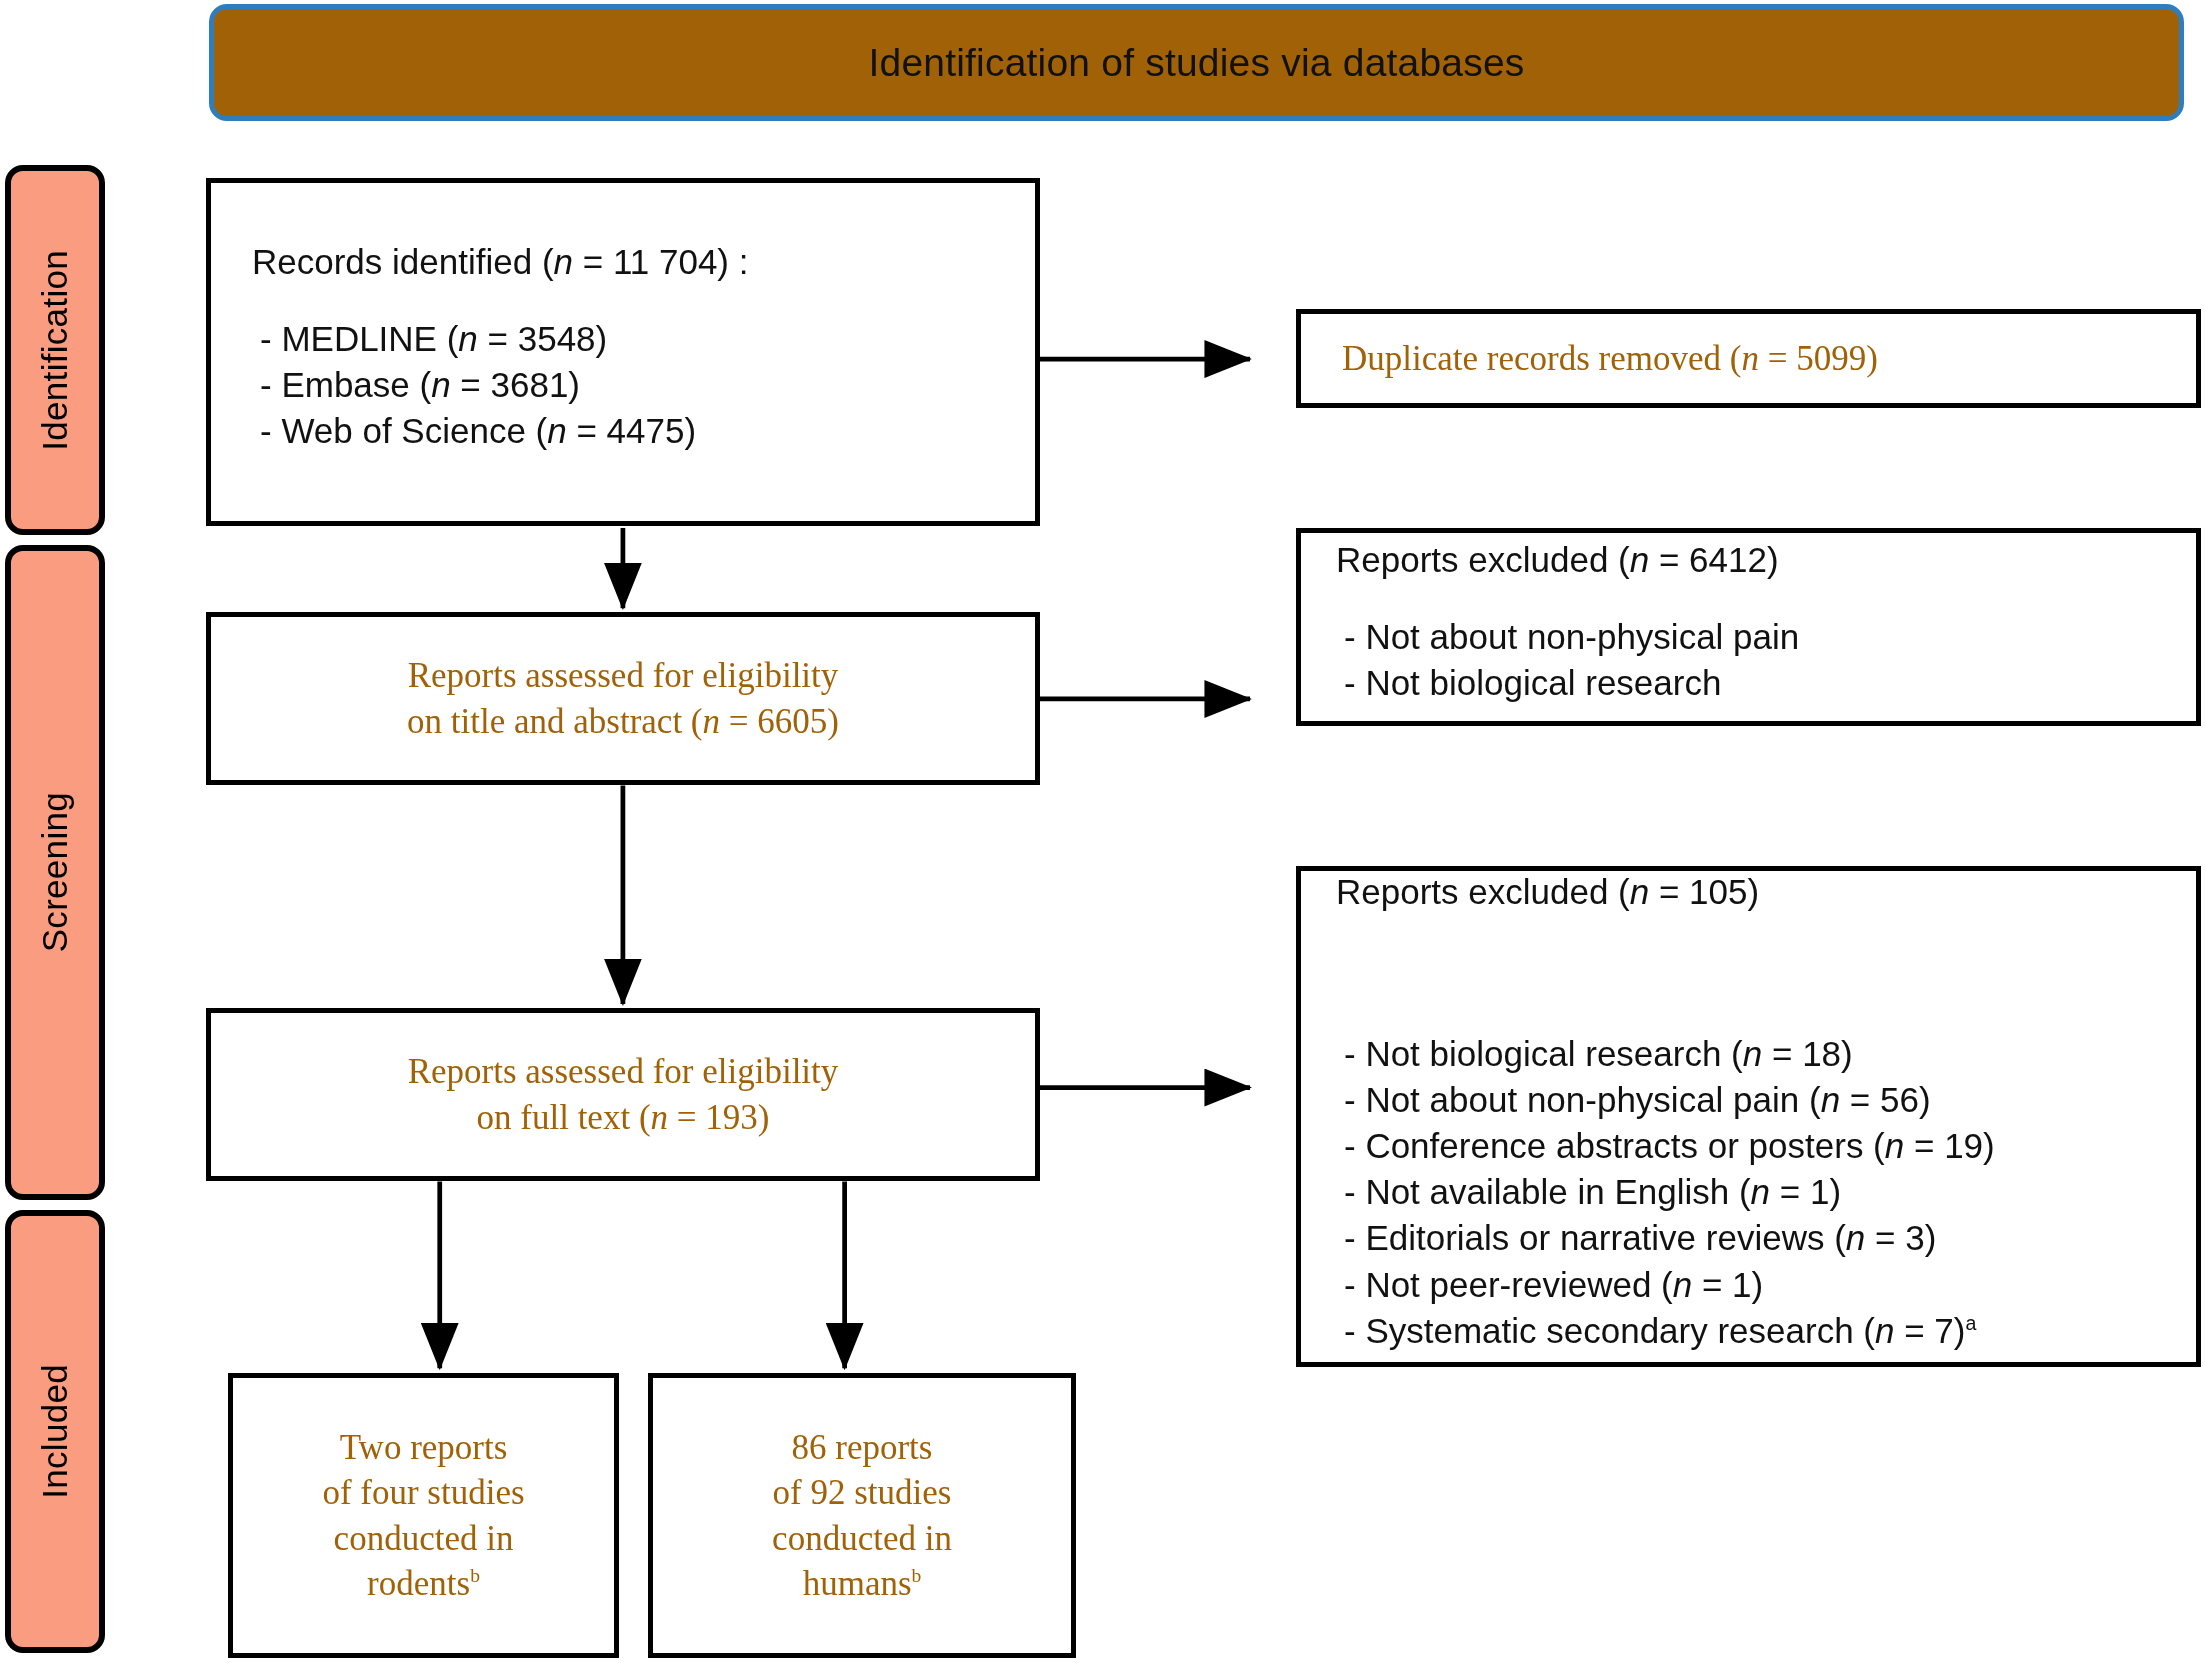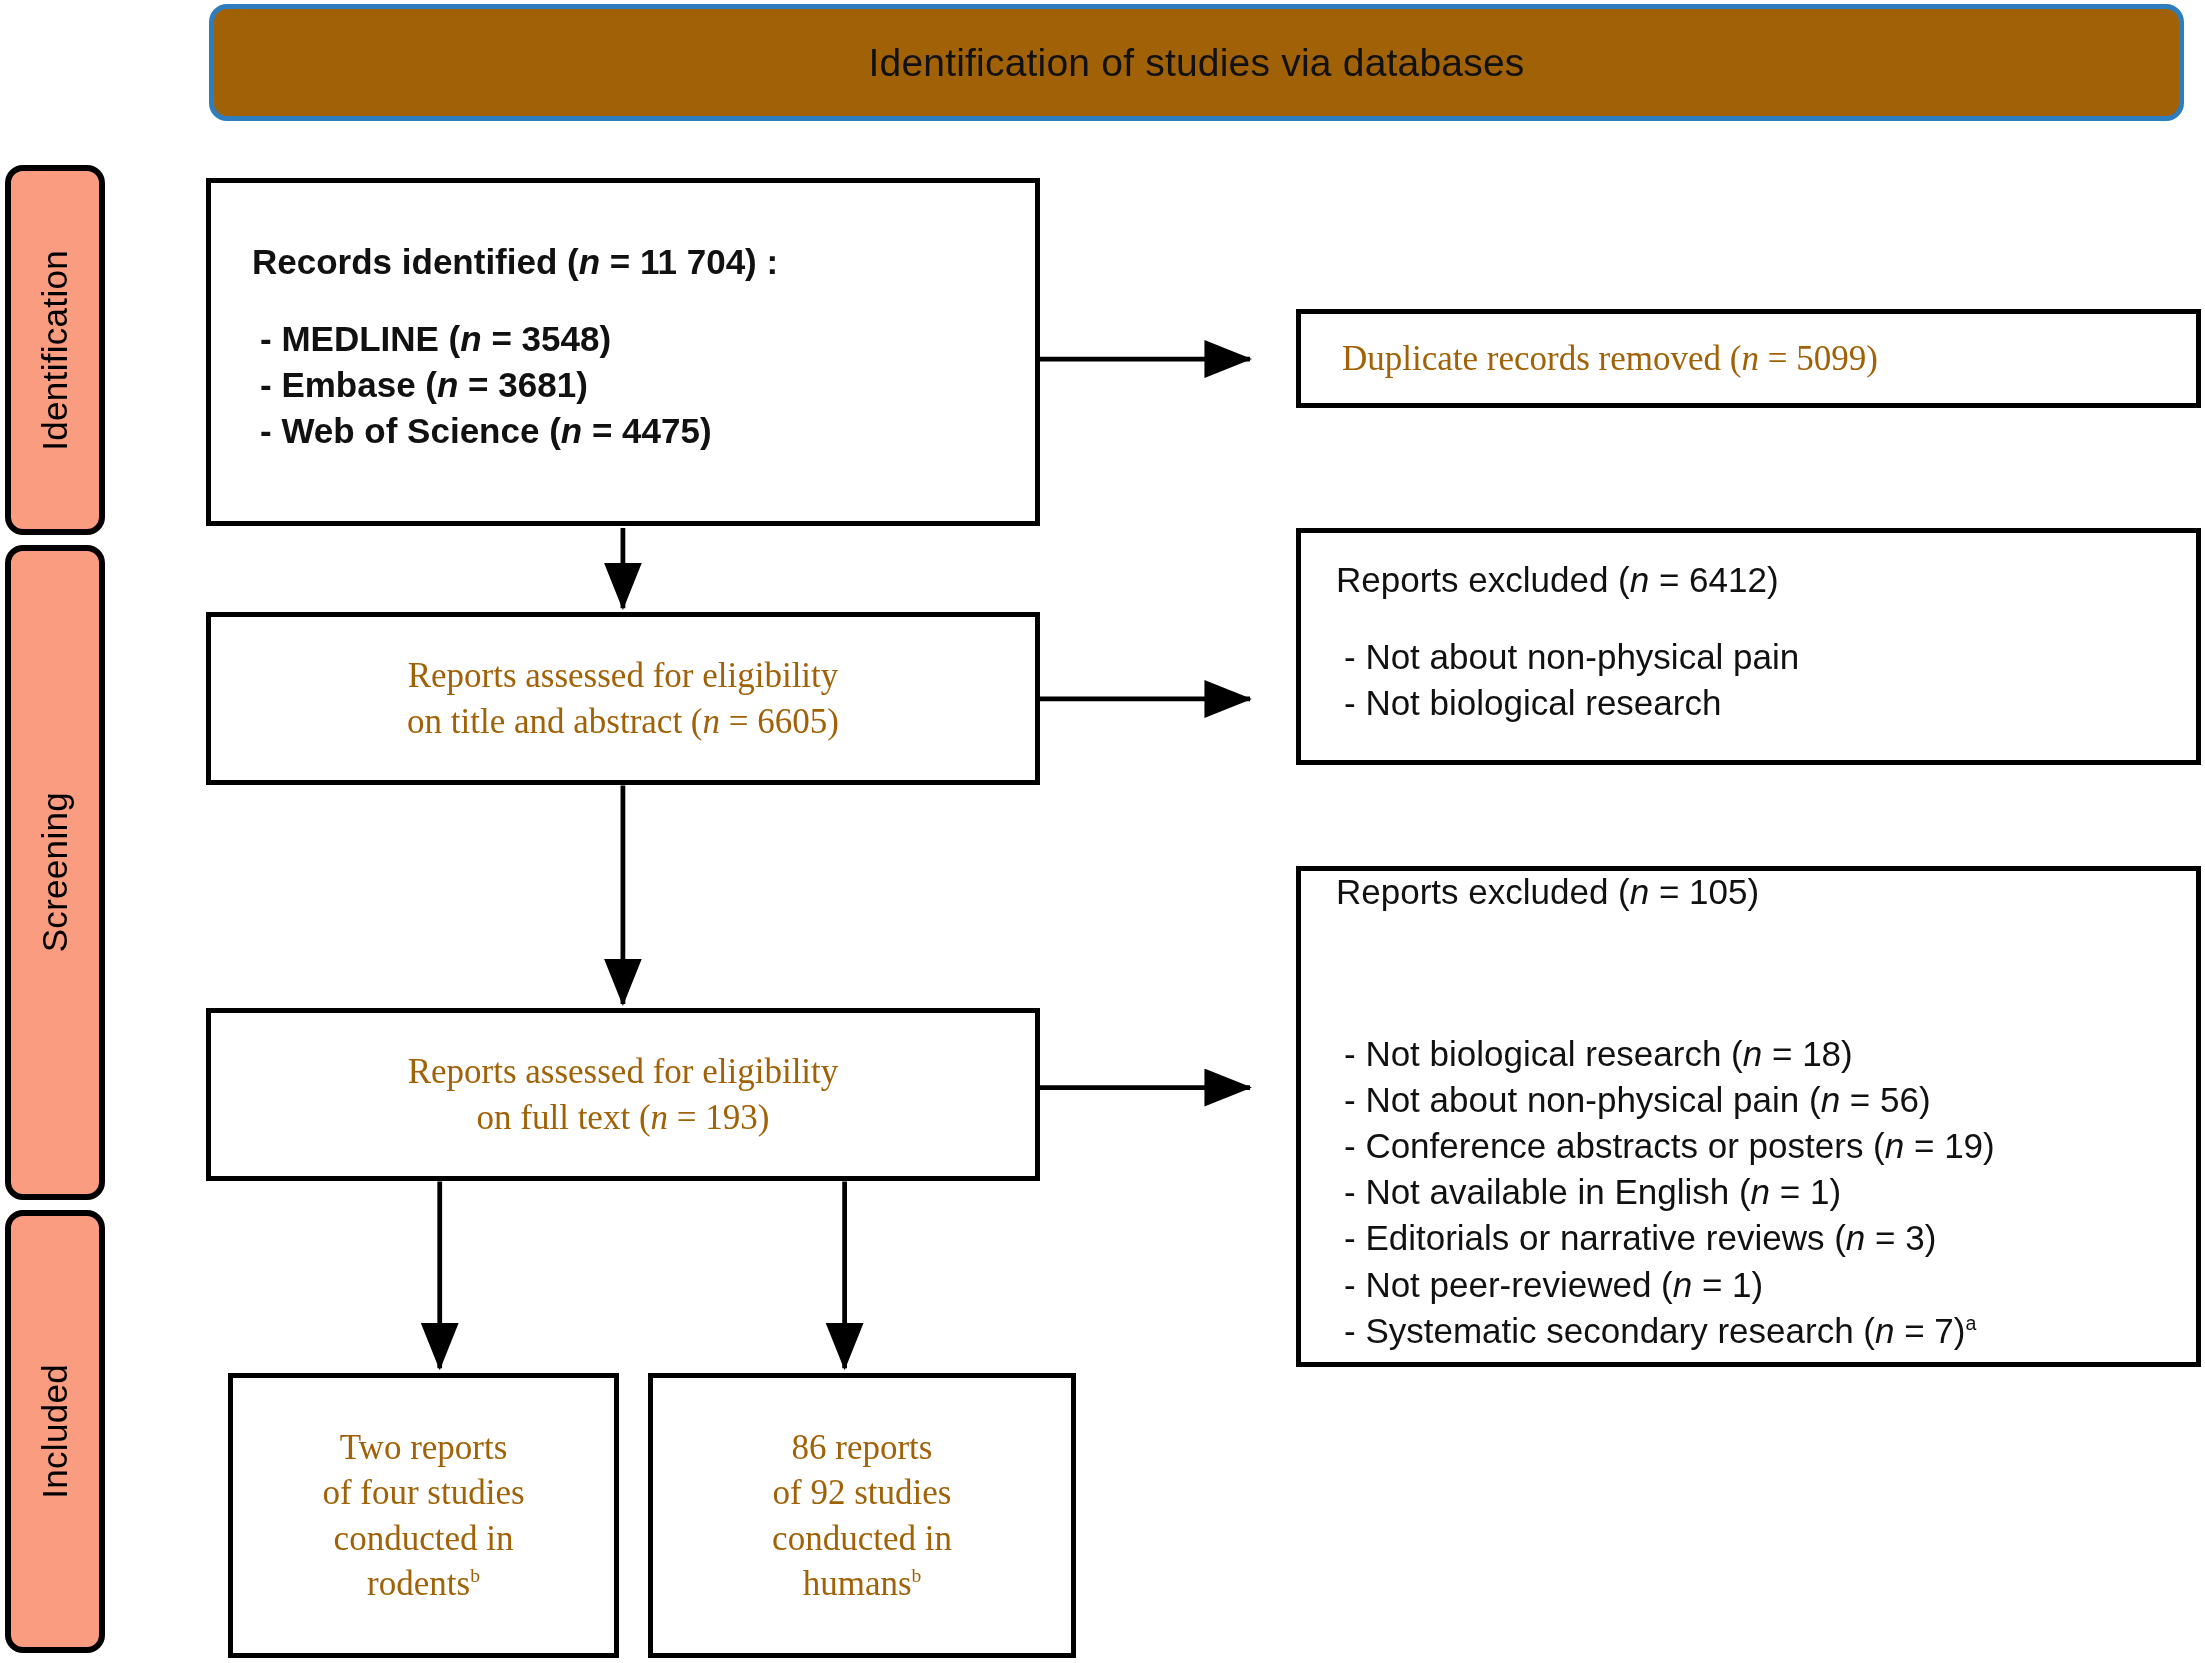--- a/index.html
+++ b/index.html
@@ -92,24 +92,24 @@
   .bullet-list li {
     font-size: 35px;
     color: #111111;
     line-height: 1.32;
     white-space: nowrap;
   }
   .ital { font-style: italic; }
   sup { font-size: 0.56em; vertical-align: super; line-height: 0; }
 
   
-  #box-records           { left: 206px;  top: 178px;  width: 834px; height: 348px;  padding: 0 0 0 41px; font-weight: bold; }
+  #box-records           { left: 206px;  top: 178px;  width: 834px; height: 348px;  padding: 0 0 0 41px; }
   #box-duplicates        { left: 1296px; top: 309px;  width: 905px; height: 99px;  padding: 0 0 0 41px; }
   #box-screened          { left: 206px;  top: 612px; width: 834px; height: 173px;  padding: 0 6.3px; }
-  #box-excluded-screen   { left: 1296px; top: 528px; width: 905px; height: 237px;  padding: 0 0 0 35px; }
+  #box-excluded-screen   { left: 1296px; top: 528px; width: 905px; height: 198px;  padding: 0 0 0 35px; }
   #box-fulltext          { left: 206px;  top: 1008px; width: 834px; height: 173px;  padding: 0 6.3px; }
   #box-excluded-fulltext { left: 1296px; top: 866px; width: 905px; height: 501px;  padding: 0 0 0 35px; gap: 45px; }
   #box-rodents           { left: 228px;  top: 1373px; width: 391px;  height: 285px;  padding: 0 4.2px; text-align: center; }
   #box-humans            { left: 648px; top: 1373px; width: 428px;  height: 285px;  padding: 0 4.2px; }
 
   .spacer-gap { height: 24px; }
 
   
   #connectors {
     position: absolute;

